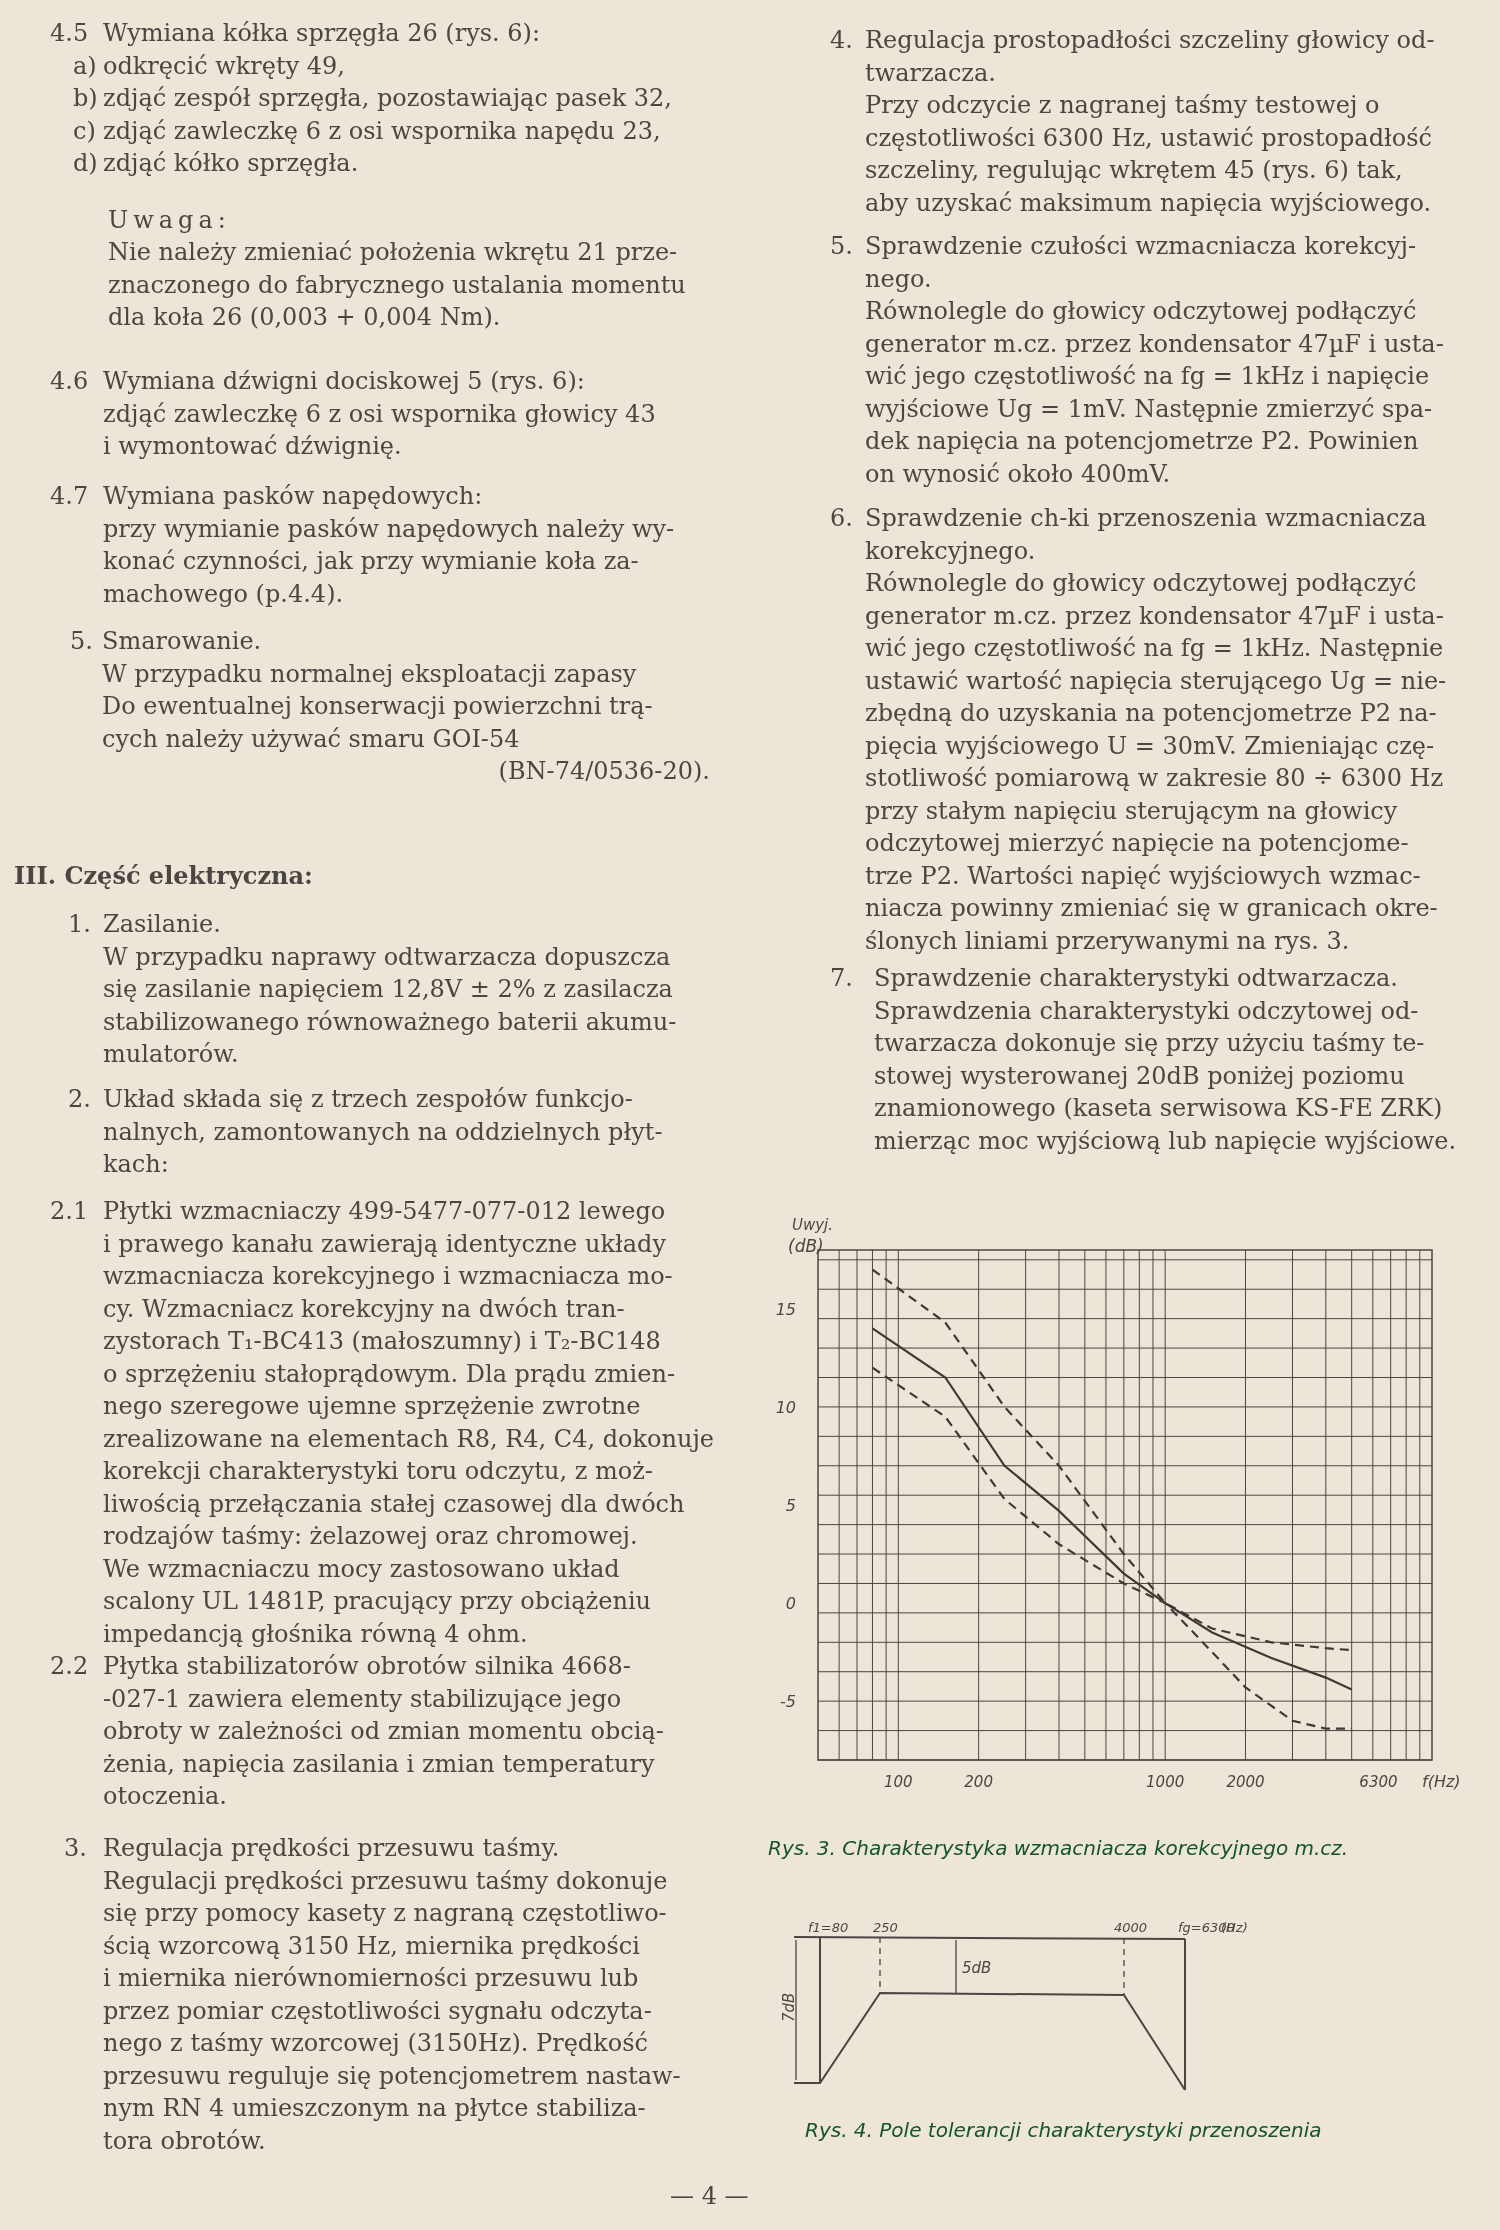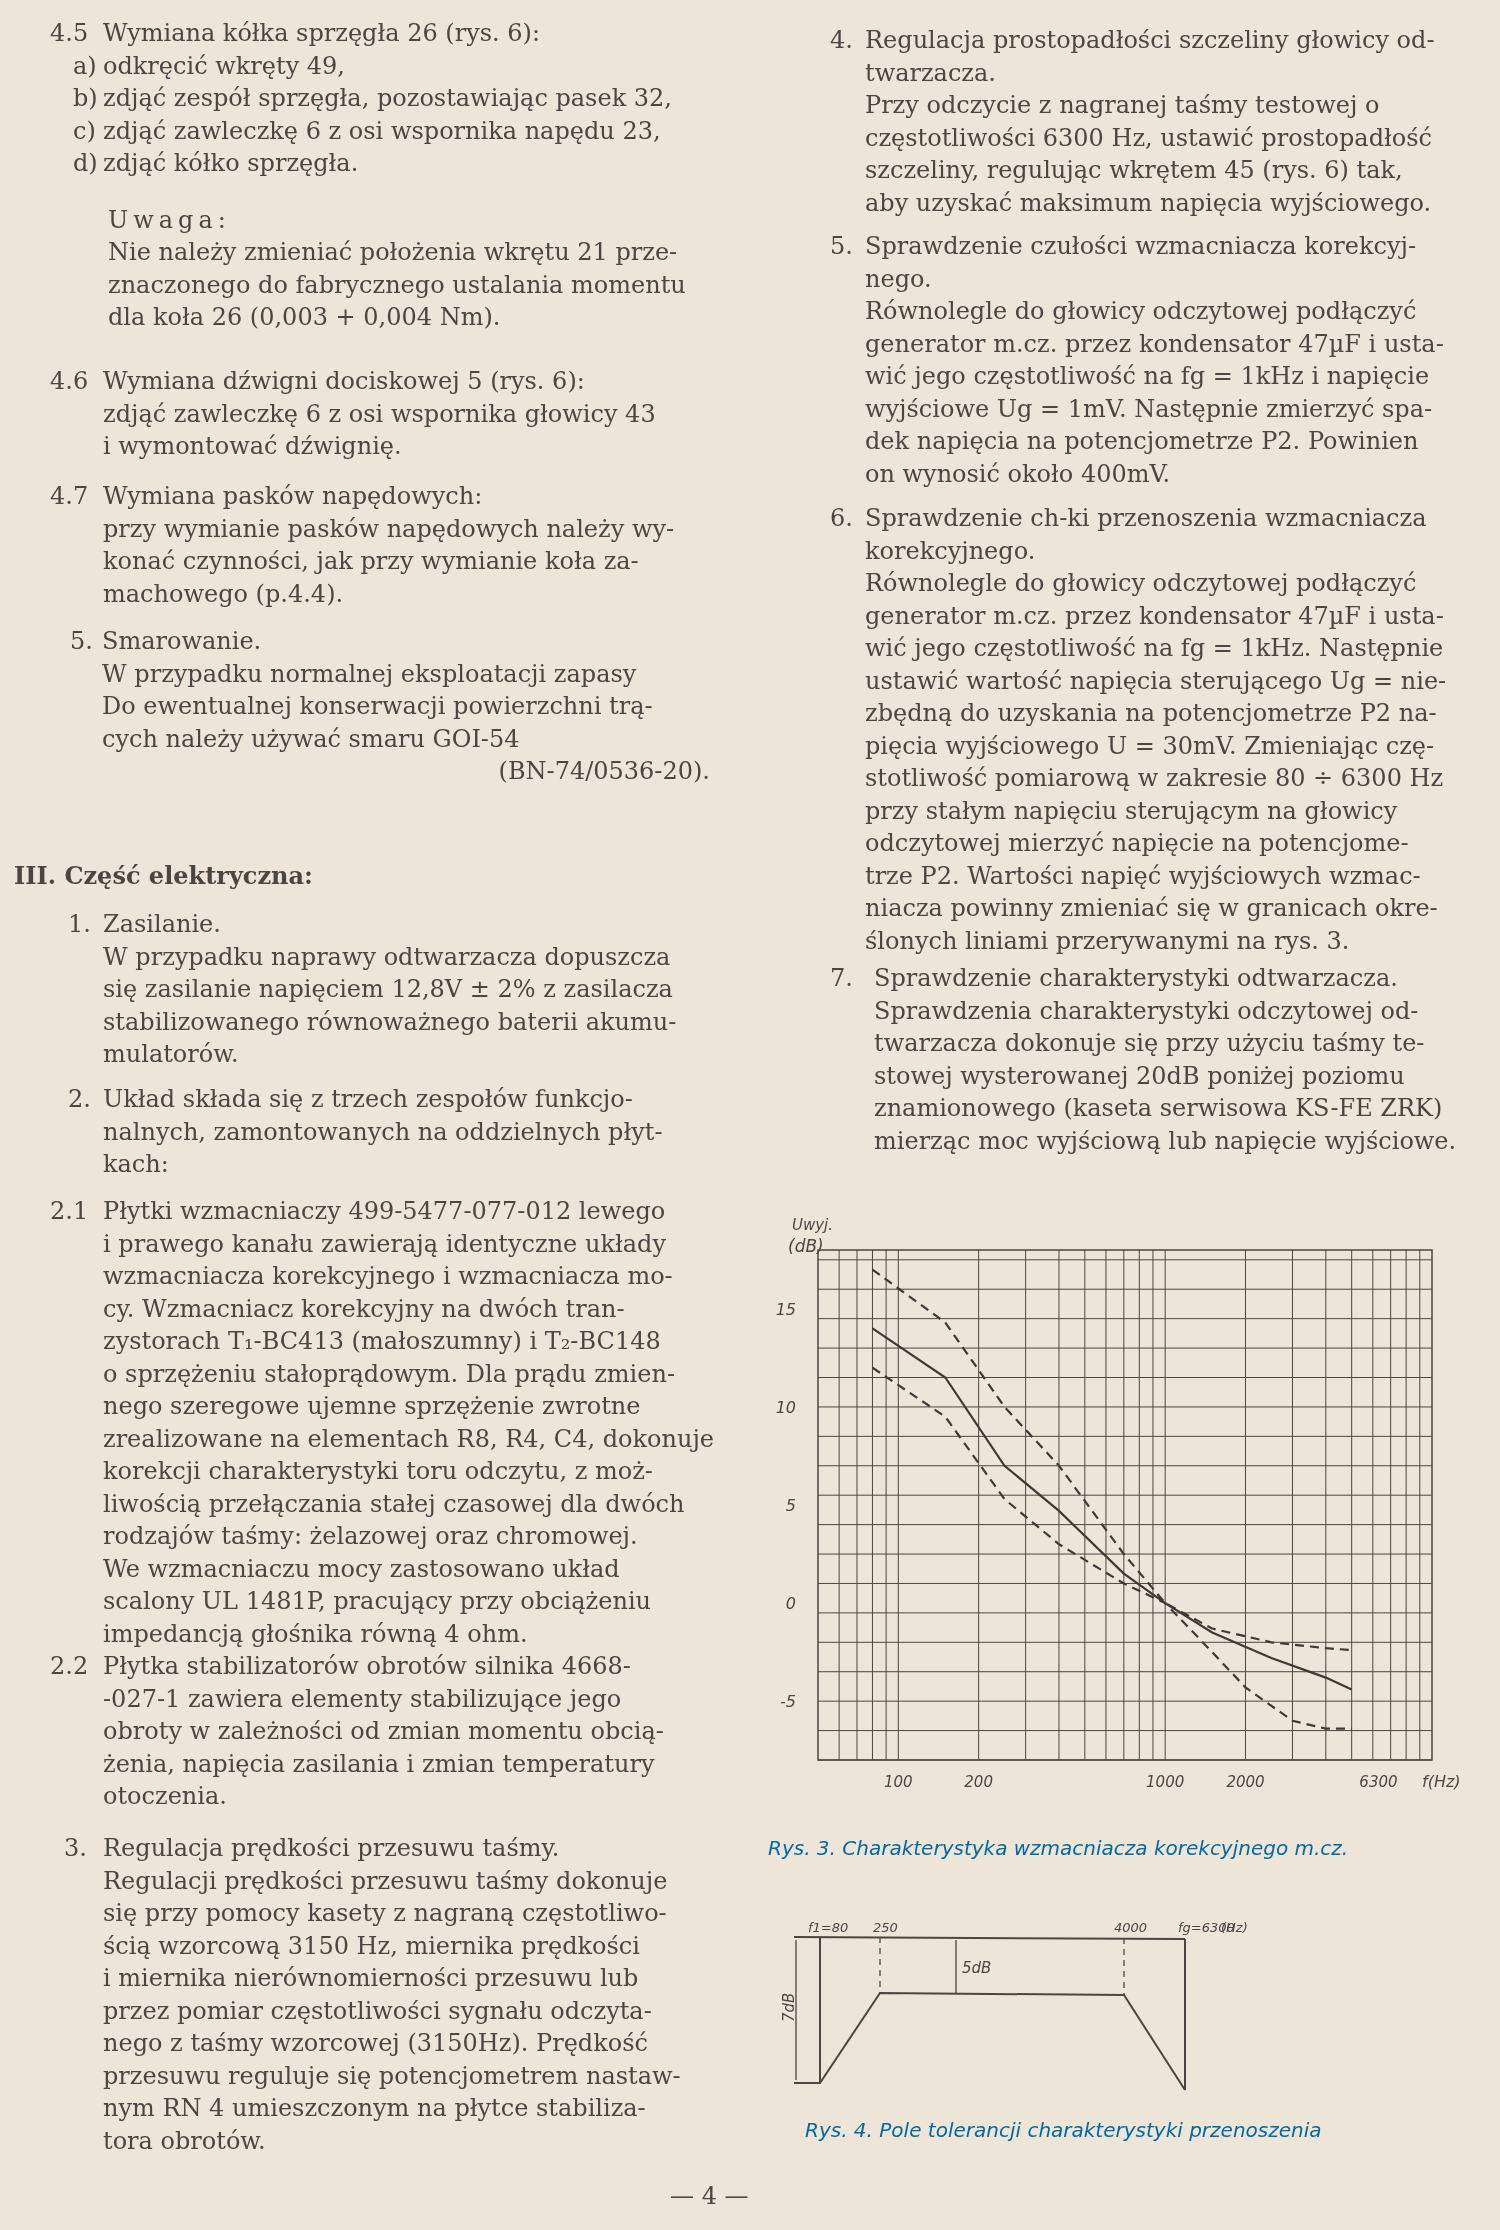--- a/index.html
+++ b/index.html
@@ -13,21 +13,21 @@
   .col-left { left: 50px; width: 660px; }
   .col-right { left: 820px; width: 640px; }
   .sec { position: absolute; font-size: 24px; line-height: 32.5px; }
   .sec .num { position: absolute; left: 0; }
   .sec .body { margin-left: 53px; text-align: justify; }
   .sec .line { display: block; white-space: nowrap; }
   .heading-bold { font-weight: bold; font-size: 24px; }
   .spaced { letter-spacing: 5px; }
   .right-align { text-align: right; }
   svg text { font-family: "DejaVu Sans", "Liberation Sans", sans-serif; font-style: italic; fill: #4a4642; }
-  .caption { position: absolute; font-family: "DejaVu Sans", "Liberation Sans", sans-serif; font-style: italic; font-size: 20px; color: #0369a1; white-space: nowrap; }
+  .caption { position: absolute; font-family: "DejaVu Sans", "Liberation Sans", sans-serif; font-style: italic; font-size: 20px; color: #14532d; white-space: nowrap; }
   .page-num { position: absolute; left: 670px; top: 2182px; font-size: 24px; }
 </style>
 </head>
 <body>
 
 <div class="col col-left">
 
   <div class="sec" style="top:17px; left:0; width:660px;">
     <span class="num">4.5</span>
     <div class="body">

